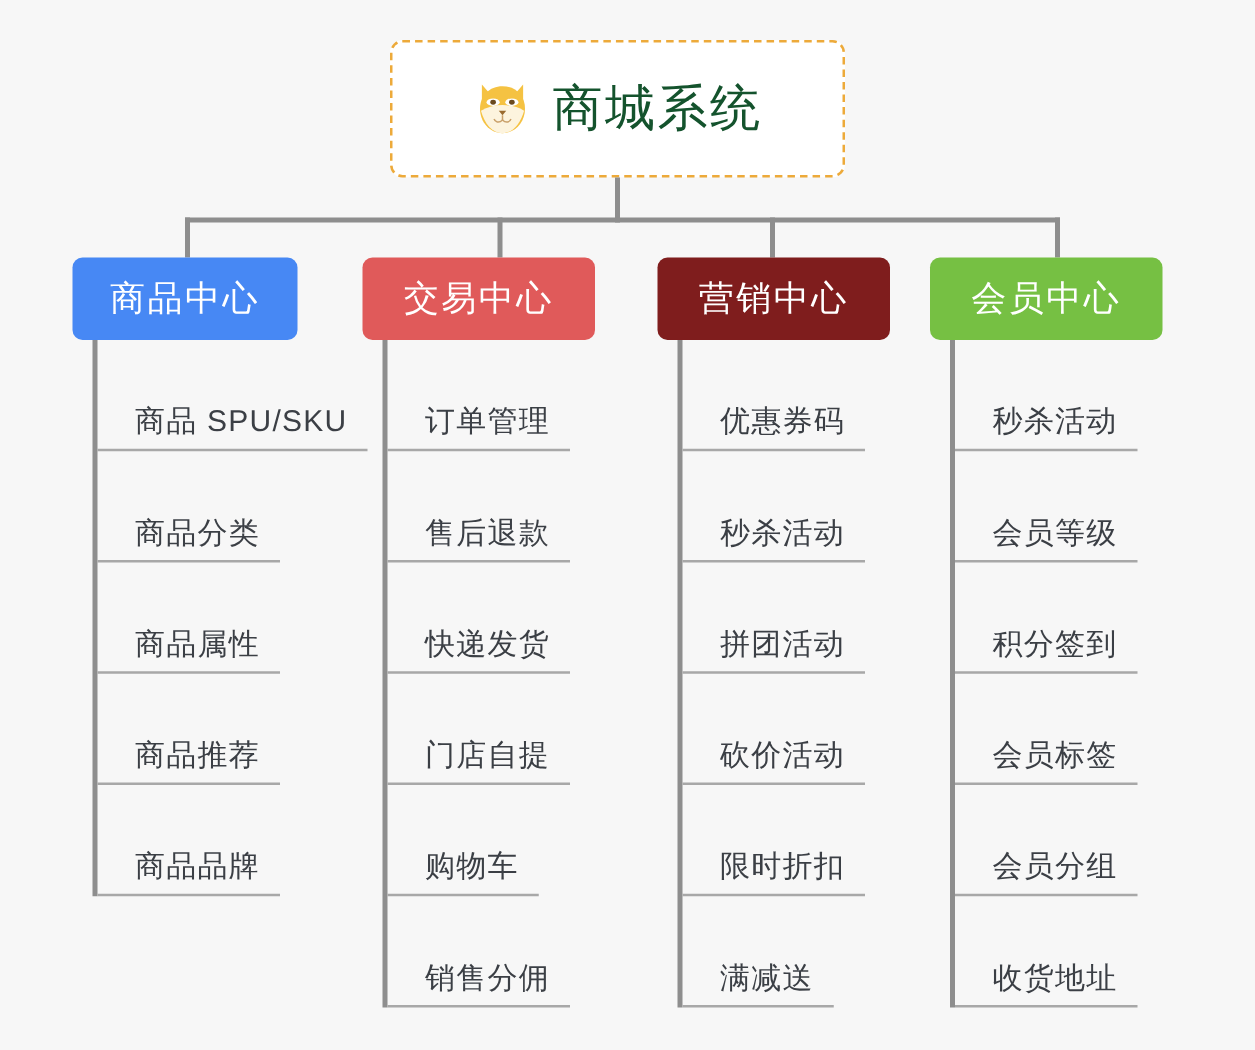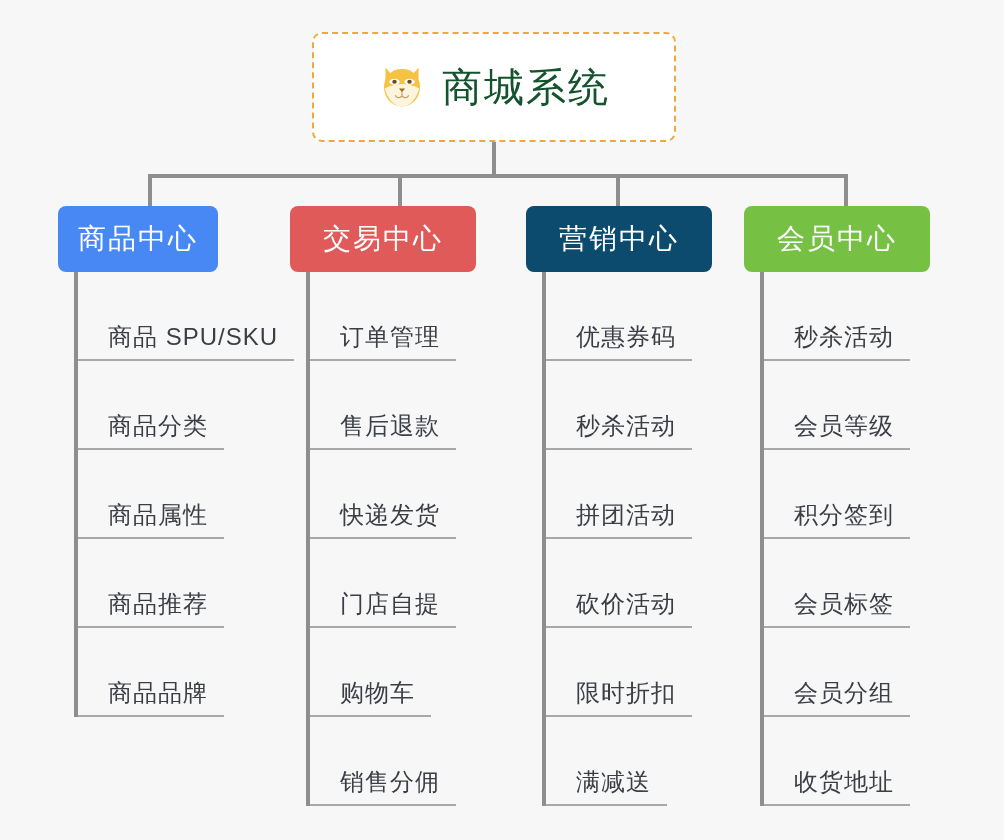--- a/index.html
+++ b/index.html
@@ -85,21 +85,21 @@
     height: 66px;
     border-radius: 8px;
     display: flex;
     align-items: center;
     justify-content: center;
     color: #ffffff;
     font-size: 28px;
     letter-spacing: 2px;
     box-sizing: border-box;
   }
-  .col-1 .cat-header { width: 160px; margin-left: 0px; }
+  .col-1 .cat-header { width: 180px; margin-left: 0px; }
   .col-2 .cat-header { width: 186px; margin-left: 0px; }
   .col-3 .cat-header { width: 186px; margin-left: 0px; }
   .col-4 .cat-header { width: 186px; margin-left: 0px; }
 
   .items {
     position: relative;
     margin-top: 0;
     padding-left: 14px;
     border-left: 4px solid #8e8e8e;
     margin-left: 16px;
@@ -196,21 +196,21 @@
       <div class="item">
           <span class="item-inner" style="border-bottom-color: rgb(168, 168, 168);">购物车</span>
         </div>
       <div class="item">
           <span class="item-inner" style="border-bottom-color: rgb(168, 168, 168);">销售分佣</span>
         </div>
     </div>
   </div>
 
   <div class="column col-3">
-    <div class="cat-header" style="background: #0c4a6e;">
+    <div class="cat-header" style="background: #7f1d1d;">
       <span>营销中心</span>
     </div>
     <div class="items" style="border-left-color: rgb(142, 142, 142);">
       <div class="item">
           <span class="item-inner" style="border-bottom-color: rgb(168, 168, 168);">优惠券码</span>
         </div>
       <div class="item">
           <span class="item-inner" style="border-bottom-color: rgb(168, 168, 168);">秒杀活动</span>
         </div>
       <div class="item">

